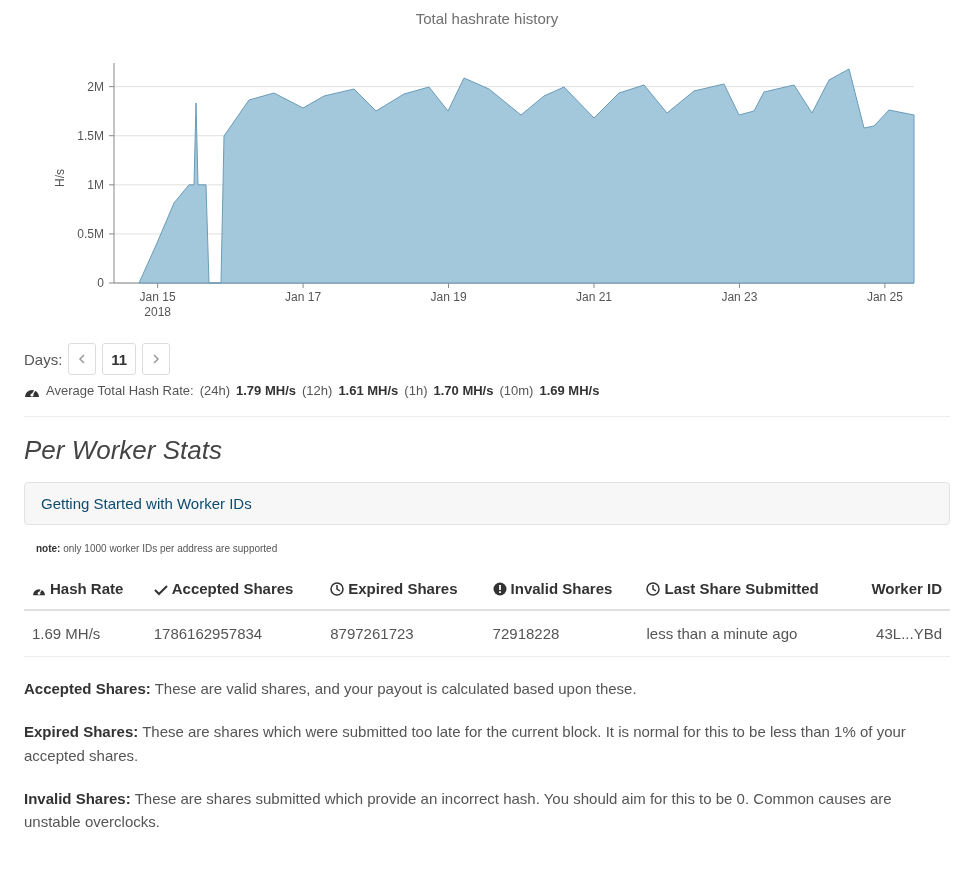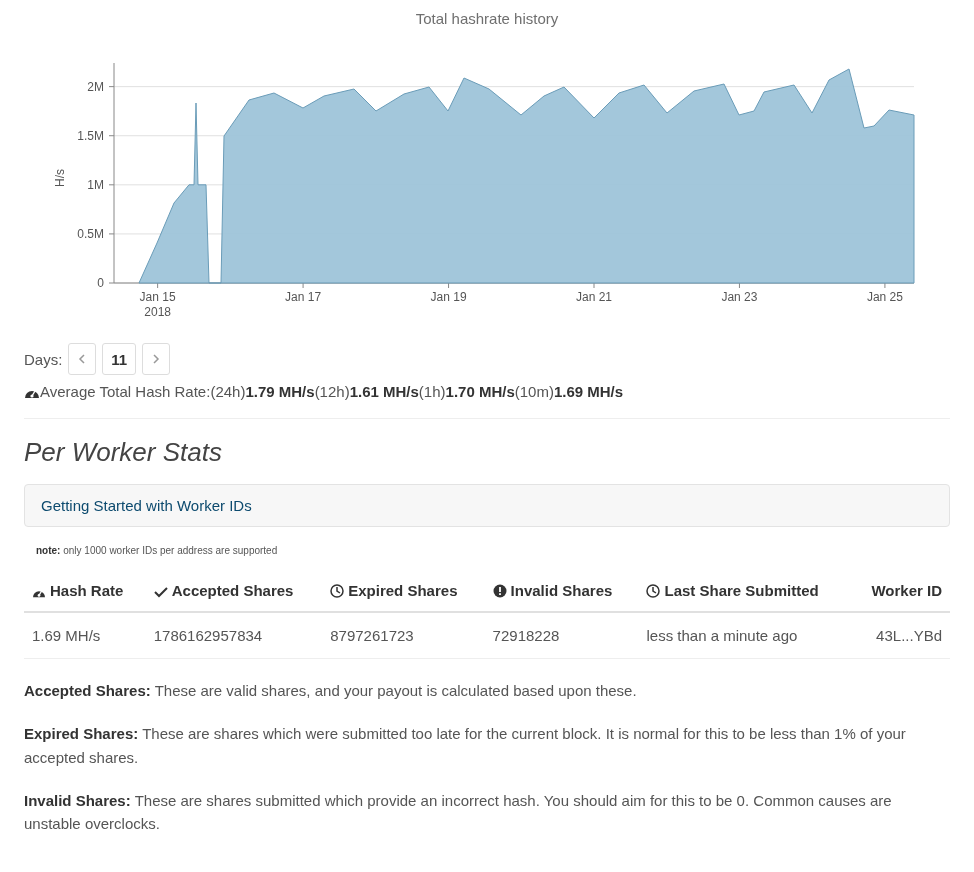--- a/index.html
+++ b/index.html
@@ -34,21 +34,21 @@
   .days-row .btn {
     border:1px solid #ddd; background:#fff; color:#888; width:28px; height:32px;
     display:flex; align-items:center; justify-content:center; border-radius:3px;
     font-size:14px; cursor:pointer;
   }
   .days-row .val {
     border:1px solid #ddd; height:32px; padding:0 8px; display:flex; align-items:center;
     border-radius:3px; font-weight:600; color:#333;
   }
   
-  .avg-row { font-size:15px; color:#555; margin: 6px 0 18px 0; display:flex; align-items:center; gap:0;text-align:center;}
+  .avg-row { font-size:13px; color:#555; margin: 6px 0 18px 0; display:flex; align-items:center; gap:6px;text-align:center;}
   .avg-row b { color:#333; font-weight:600; }
   
   hr.sep { border:none; border-top:1px solid #eee; margin: 0 0 18px 0;}
   
   h2.section { font-weight:400; color:#444; font-size:26px; margin: 0 0 16px 0; font-style: italic;}
   
   .panel {
     border:1px solid #e3e3e3; background:#f7f7f7; border-radius:4px;
     padding:12px 16px; color:#0c4a6e; font-size:15px; margin-bottom:18px;
   }

